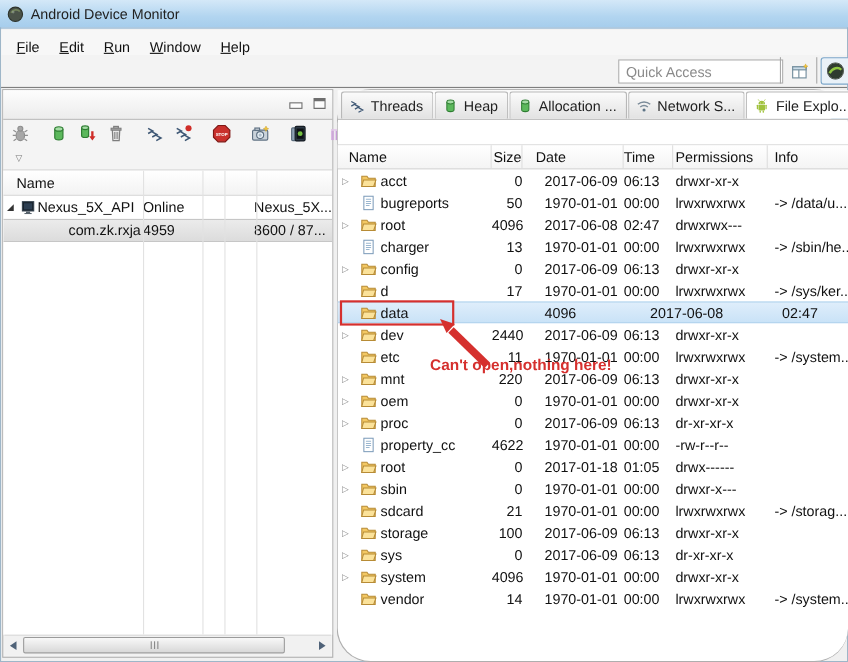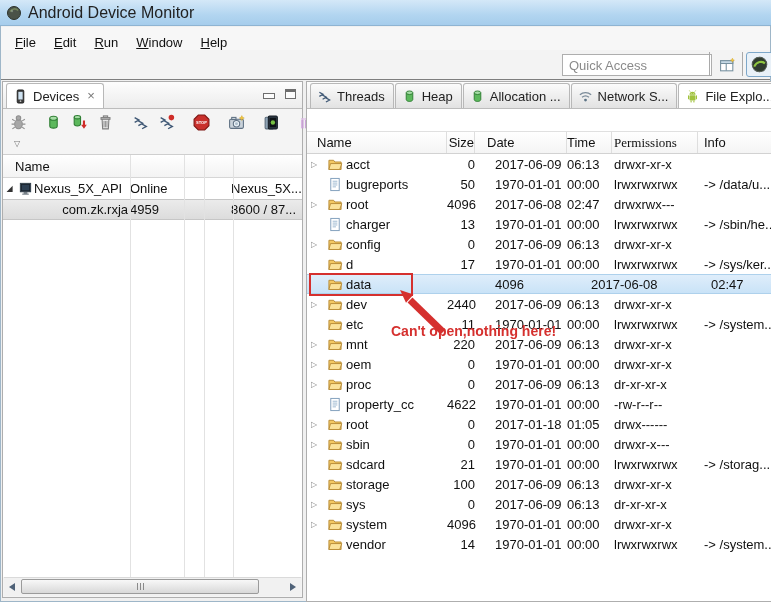--- a/index.html
+++ b/index.html
@@ -9,21 +9,21 @@
     background:#f0f0f0;box-shadow:inset 0 0 0 1px #9eb6c8;
   }
   .icon{display:inline-flex;align-items:center;justify-content:center;}
   .icon svg{display:block;}
 
   
   .titlebar{position:absolute;left:0;top:0;width:771px;height:26px;
     background:linear-gradient(#d4e8f8,#b2d5f0 60%,#a6cdec);
     display:flex;align-items:center;gap:6px;padding-left:6px;box-sizing:border-box;
     border-bottom:1px solid #8fb4d2;}
-  .titlebar .title{font-size:16px;color:#222;}
+  .titlebar .title{font-size:13px;color:#222;}
   .titlebar .icon svg{width:16px;height:16px;}
 
   
   .menubar{position:absolute;left:1px;top:27px;width:769px;height:32px;
     background:#f7f7f7;border-bottom:1px solid #e3e3e3;
     display:flex;align-items:center;padding-left:6px;gap:2px;box-sizing:border-box;}
   .menu-item{font-size:13px;color:#111;padding:2px 8px;cursor:default;}
   .menu-item u{text-decoration:underline;}
 
   
@@ -38,21 +38,21 @@
     display:flex;align-items:center;justify-content:center;}
   .persp-btn svg{width:17px;height:17px;}
   .ddms-btn{position:absolute;left:745px;top:2px;width:40px;height:25px;
     background:#e9f1f8;border:1px solid #7da7c9;border-radius:3px;
     display:flex;align-items:center;padding-left:4px;box-sizing:border-box;}
   .ddms-btn svg{width:17px;height:17px;}
 
   
   .panel{position:absolute;background:#fff;border:1px solid #aeaeae;box-sizing:border-box;}
   #devices-panel{left:2px;top:81px;width:301px;height:517px;background:#f4f4f4;}
-  #fe-panel{left:306px;top:81px;width:465px;height:521px;border-right:none;}
+  #fe-panel{left:306px;top:81px;width:465px;height:521px;border-right:none;border-radius:31px;}
 
   .tabbar{position:relative;height:26px;
     background:linear-gradient(#fdfdfd,#ececec);
     border-bottom:1px solid #bcbcbc;display:flex;align-items:flex-end;padding-left:3px;overflow:hidden;}
   .tab{display:flex;align-items:center;gap:5px;font-size:13px;color:#222;
     padding:4px 8px 4px 6px;margin-right:1px;height:25px;box-sizing:border-box;
     background:linear-gradient(#fbfbfb,#e2e2e2);
     border:1px solid #b8b8b8;border-bottom:none;border-radius:3px 3px 0 0;cursor:default;white-space:nowrap;}
   .tab.active{background:#fff;position:relative;z-index:2;}
   .tab .icon svg{width:15px;height:15px;}
@@ -98,21 +98,21 @@
   
   .fe-header{position:absolute;left:0;right:0;top:49px;height:23px;
     display:grid;grid-template-columns:140px 28px 92px 45px 86px 1fr;align-items:center;
     background:linear-gradient(#ffffff,#f4f4f4);border-top:1px solid #e0e0e0;border-bottom:1px solid #d2d2d2;
     font-size:13px;color:#111;box-sizing:border-box;}
   .fe-header .hc{height:100%;display:flex;align-items:center;border-right:1px solid #dedede;box-sizing:border-box;overflow:hidden;white-space:nowrap;}
   .fe-header .hc:last-child{border-right:none;}
   .hc-name{padding-left:10px;}
   .hc-size{justify-content:flex-end;}
   .hc-date{padding-left:12px;}
-  .hc-perm{padding-left:2px;font-family:Liberation Serif, serif;}
+  .hc-perm{padding-left:2px;}
   .hc-info{padding-left:6px;}
 
   .fe-rows{position:absolute;left:0;right:0;top:72px;}
   .fe-row{height:20px;display:grid;grid-template-columns:140px 28px 92px 45px 86px 1fr;
     align-items:center;font-size:13px;color:#111;position:relative;}
   .fe-row.selected{background:linear-gradient(#e0eefb,#c8e2f7);
     box-shadow:inset 0 1px 0 #aed1ec, inset 0 -1px 0 #aed1ec;gap:48px;}
   .fe-name{display:flex;align-items:center;height:100%;overflow:hidden;white-space:nowrap;padding-left:4px;box-sizing:border-box;}
   .fe-name .arrow{width:13px;flex:none;font-size:8px;color:#8a8a8a;text-align:left;}
   .fe-name .icon{width:22px;flex:none;}
@@ -176,31 +176,20 @@
           <circle cx="8" cy="8" r="6.8" fill="#2f3b2f" stroke="#1a221a"></circle>
           <path d="M3 10c2.5-5 7.5-5.5 10-3" stroke="#8fc641" stroke-width="2" fill="none"></path>
           <circle cx="8" cy="8" r="6.8" fill="none" stroke="#dfe8df" stroke-width="0.6" opacity="0.5"></circle>
         </svg>
       </span>
     </div>
 </div>
 
 <div class="panel" id="devices-panel">
   <div class="tabbar">
-    <div class="tab active">
-      <span class="icon" id="devices-tab-icon">
-          <svg viewBox="0 0 16 16">
-            <rect x="4.5" y="1" width="7" height="14" rx="1.2" fill="#3a3a3a" stroke="#222"></rect>
-            <rect x="5.7" y="3" width="4.6" height="8.2" fill="#cfe3f2"></rect>
-            <circle cx="8" cy="13" r="0.9" fill="#bbb"></circle>
-          </svg>
-        </span>
-      <span>Devices</span>
-      <span class="tab-close">×</span>
-    </div>
     <div class="minmax">
       <span class="mm-min"></span>
       <span class="mm-max"></span>
     </div>
   </div>
   <div class="dv-toolbar" id="dv-toolbar">
       <span class="tbtn"><span class="icon">
           <svg viewBox="0 0 16 16" stroke="#8f8f8f" fill="#a7a7a7">
             <ellipse cx="8" cy="9.5" rx="3.6" ry="4.4"></ellipse>
             <circle cx="8" cy="3.8" r="2.1"></circle>

